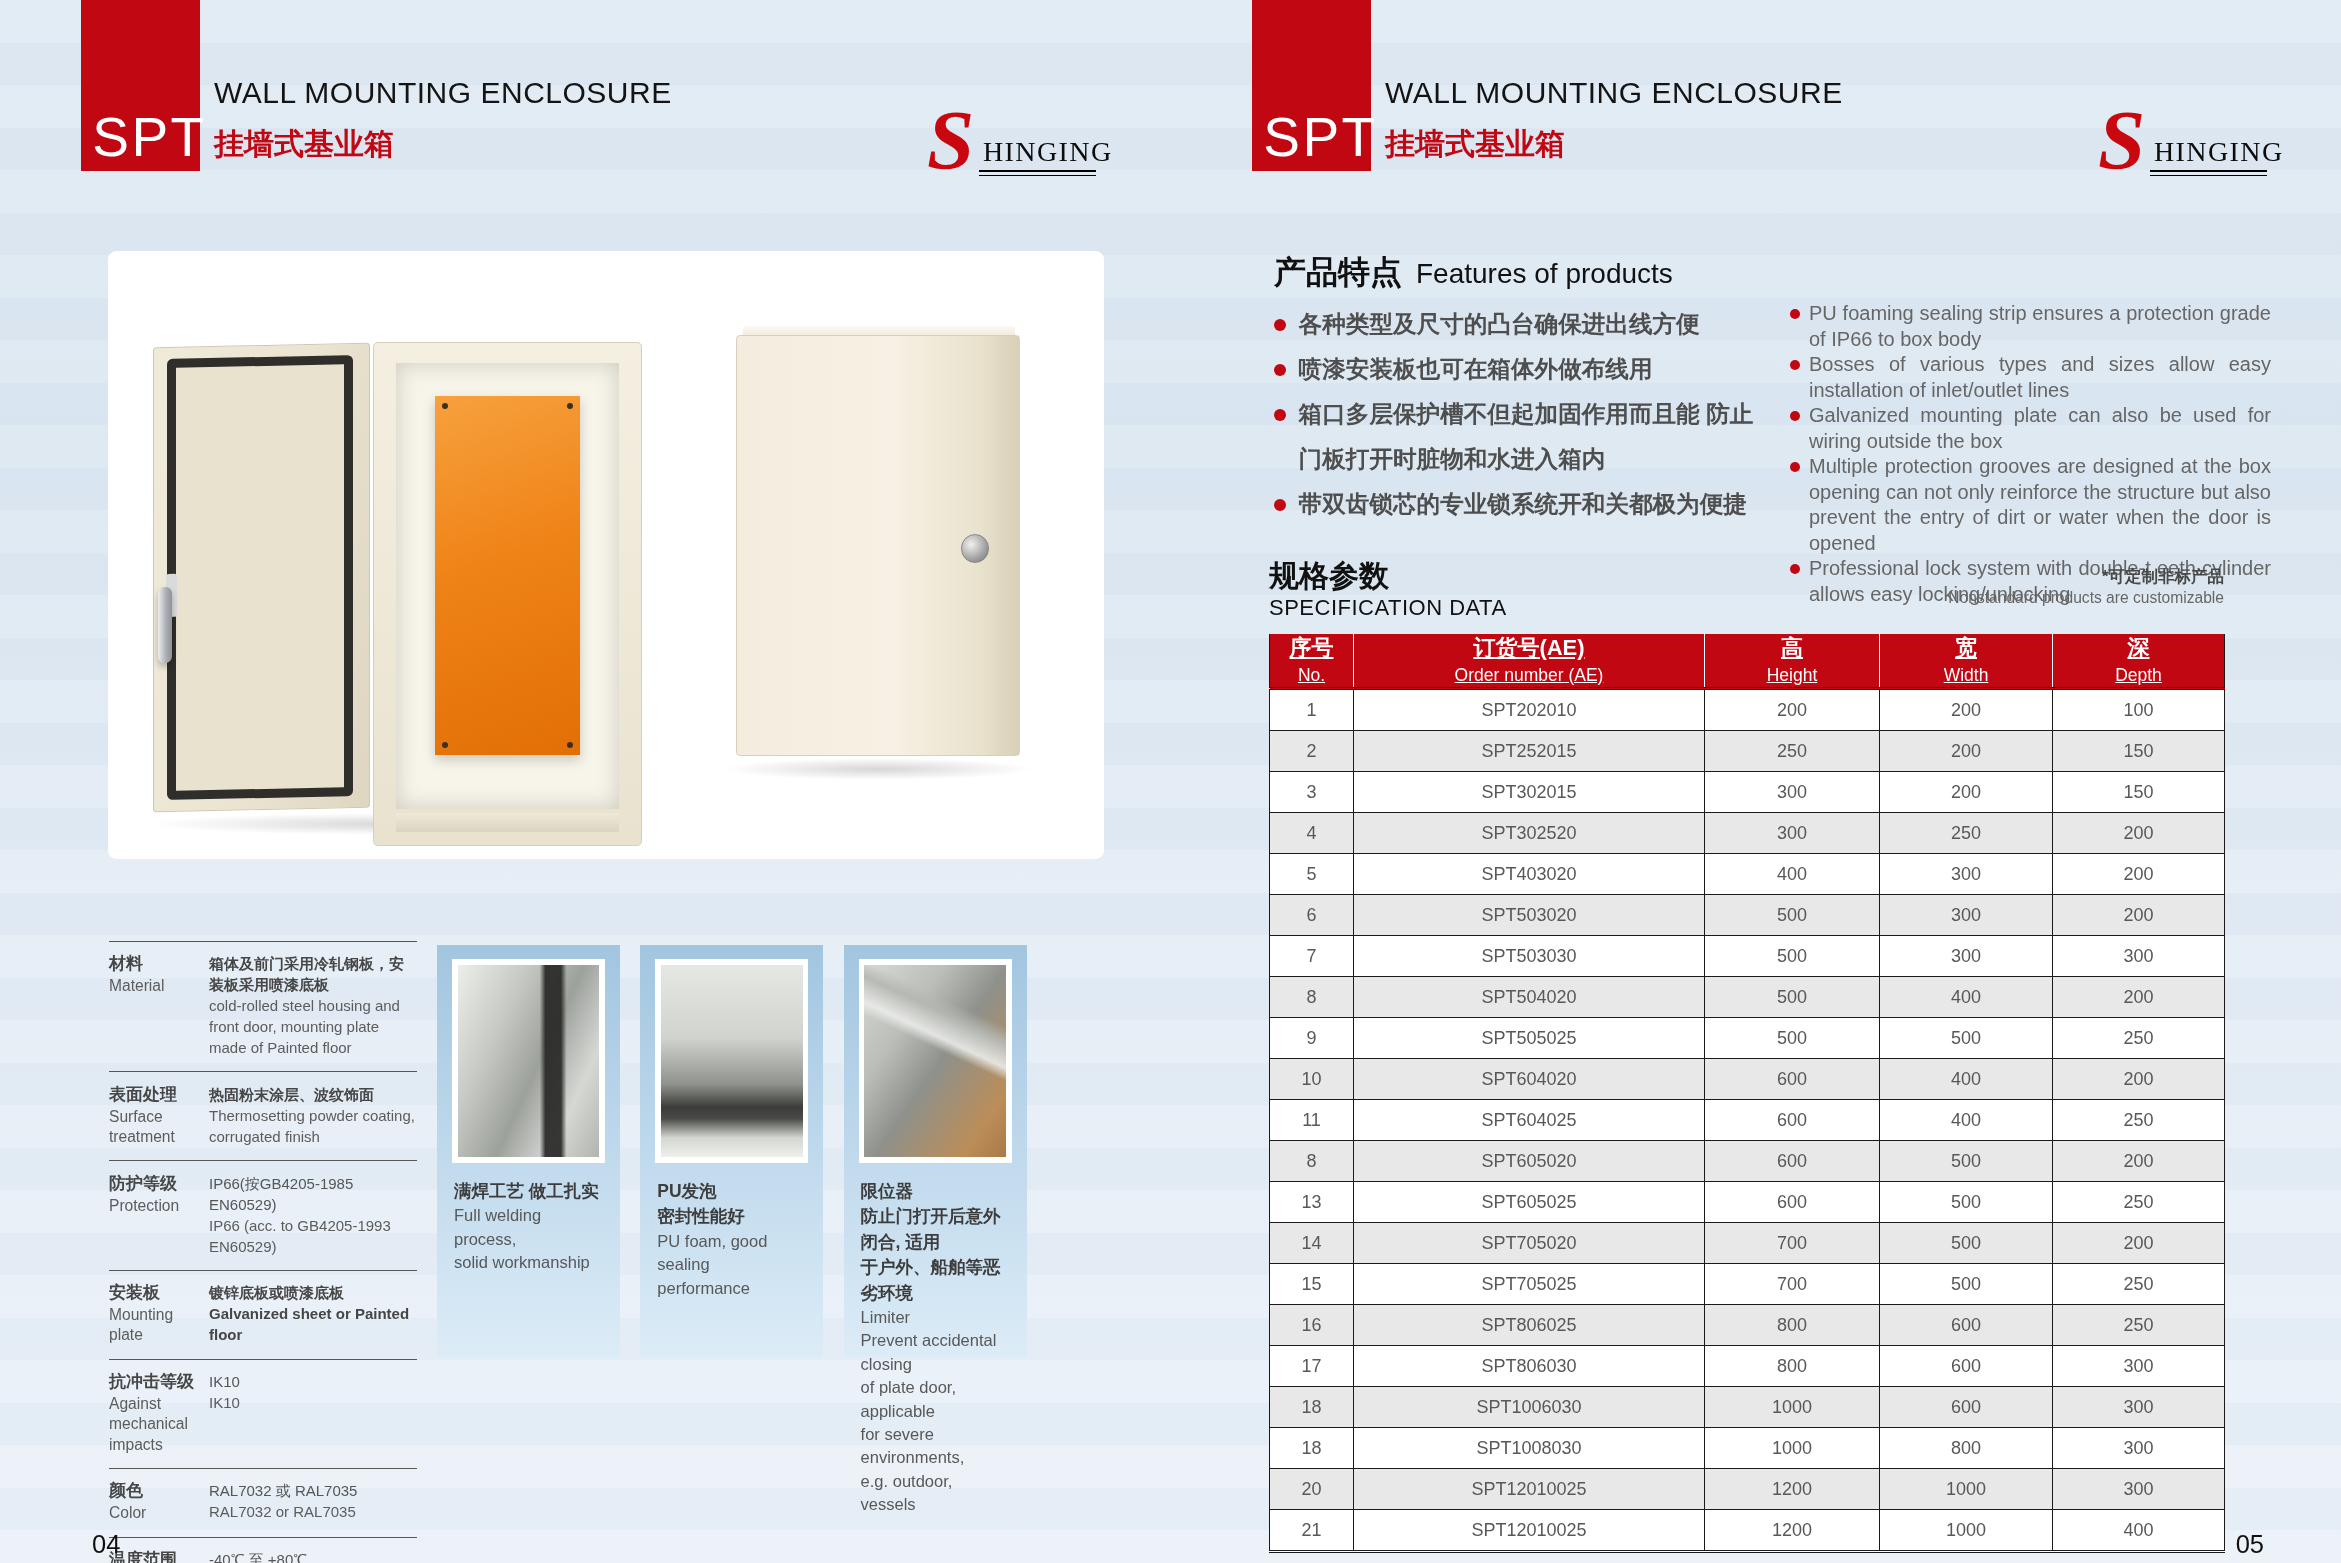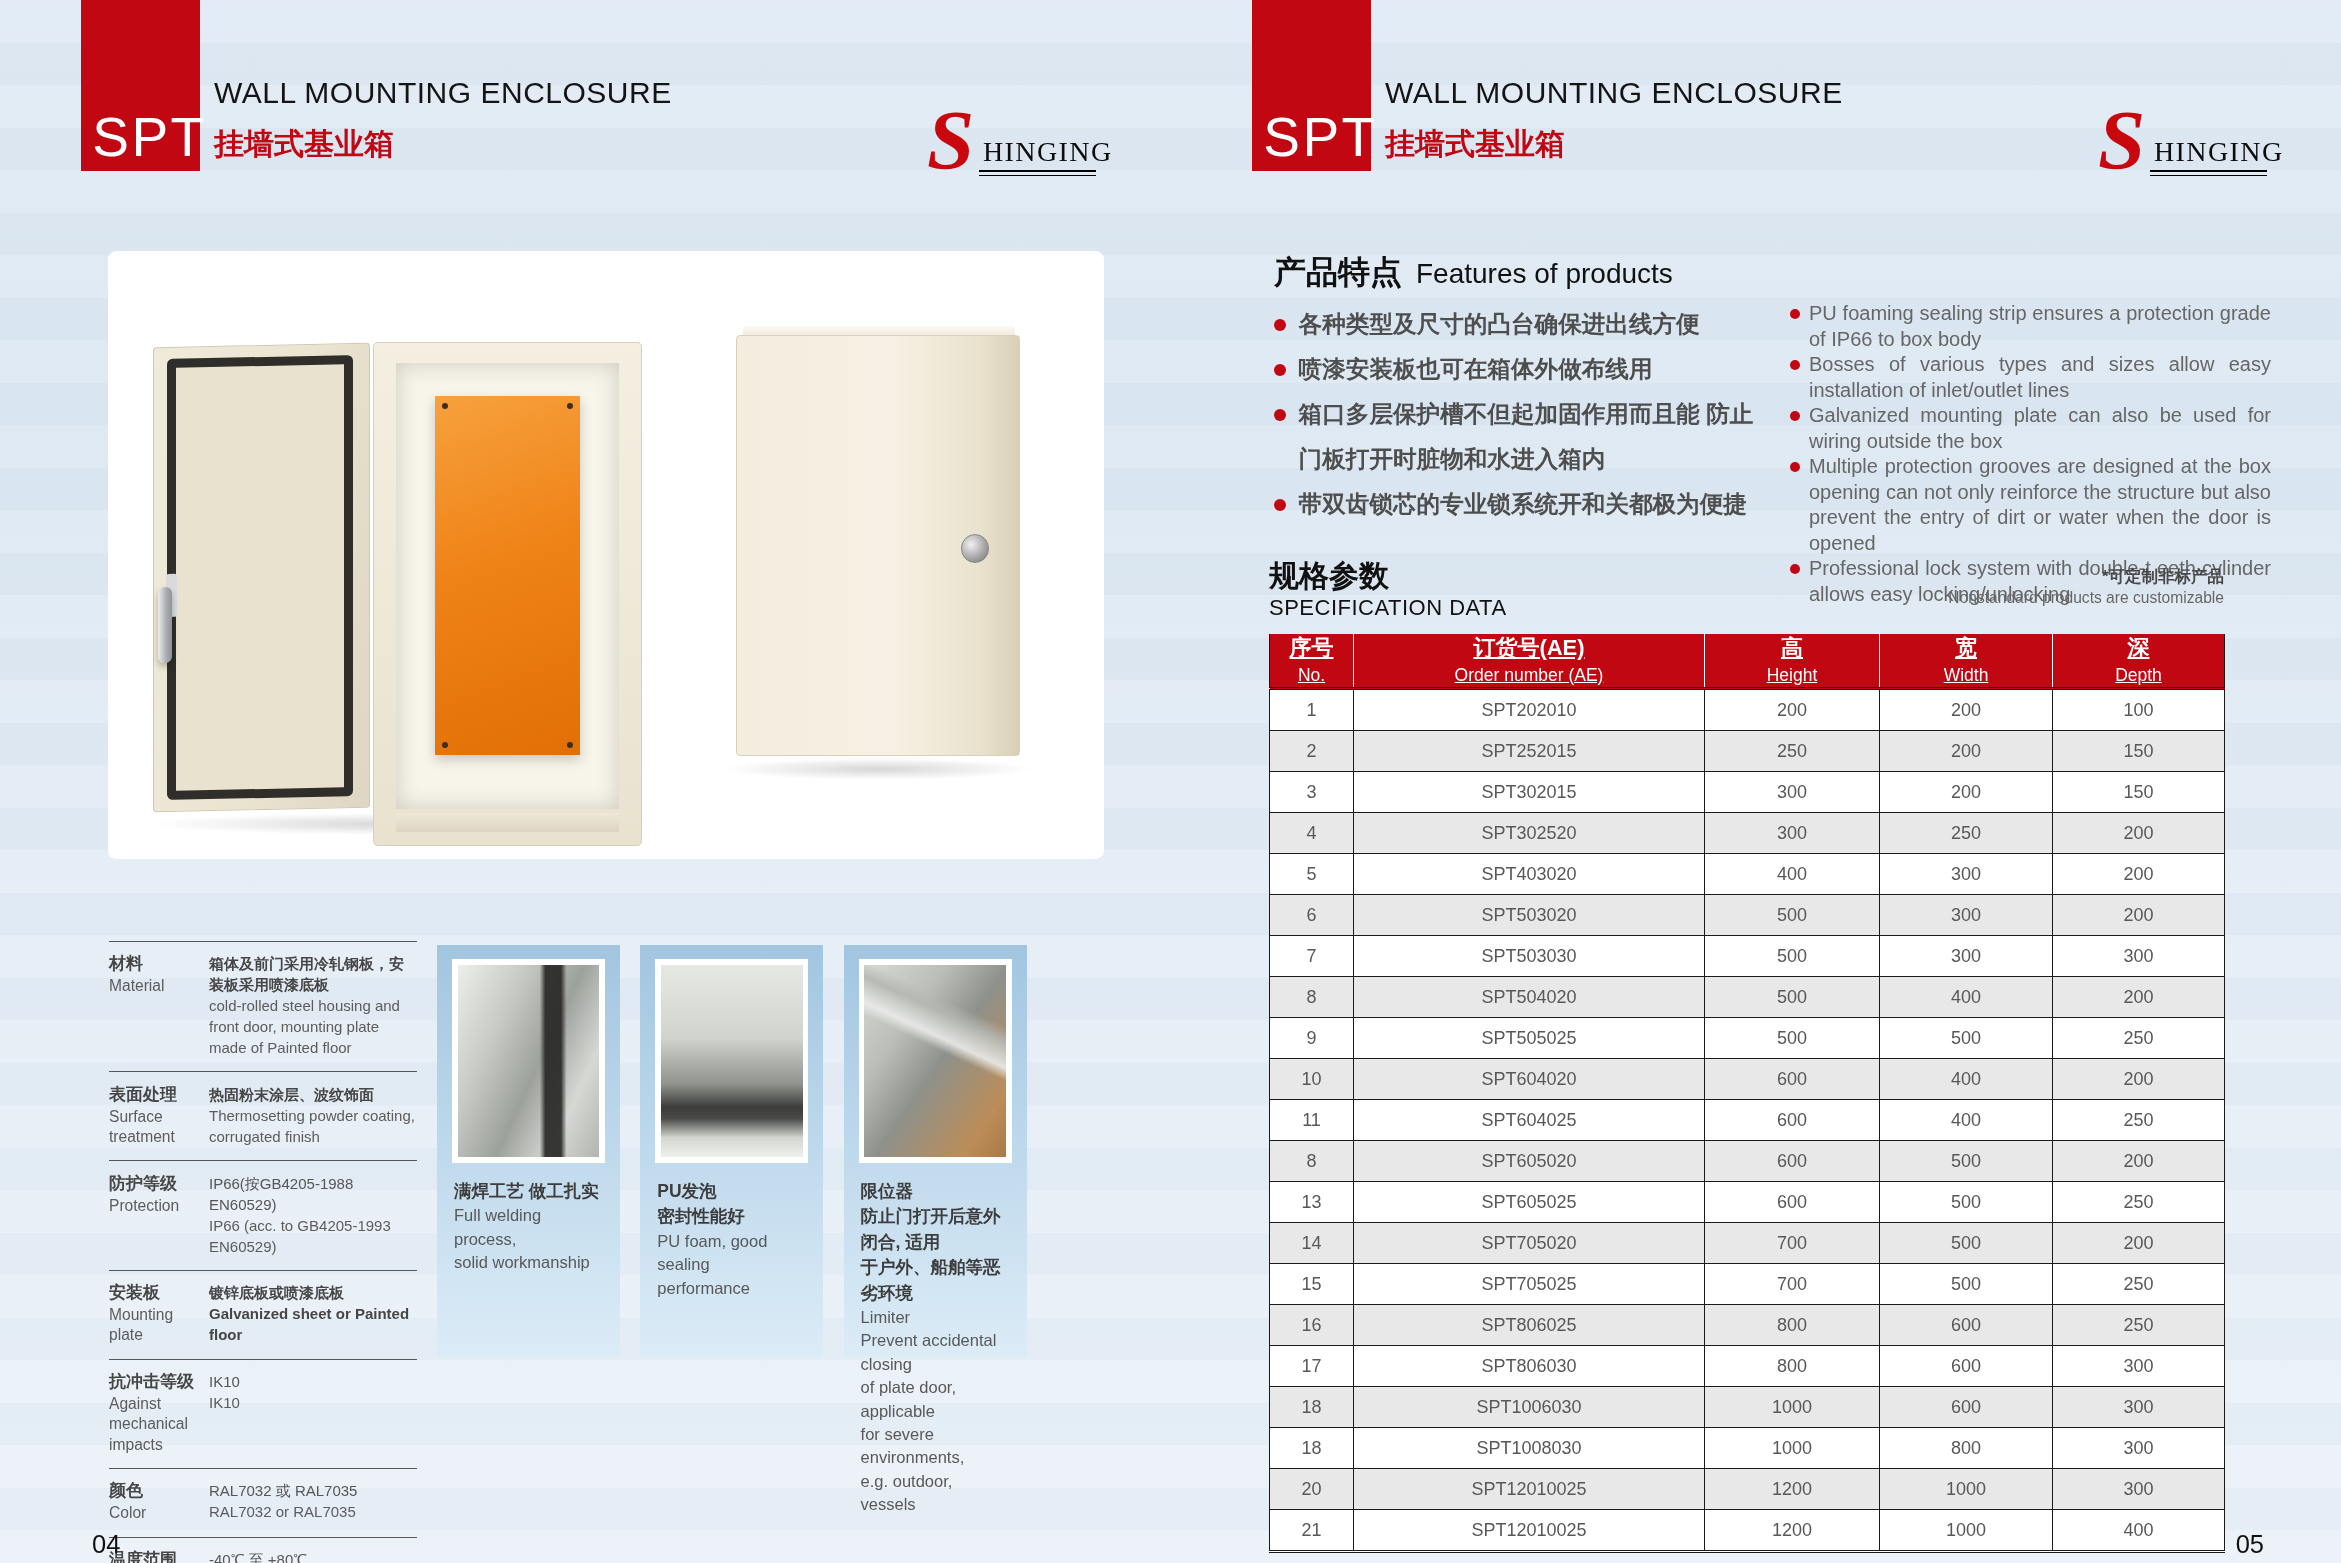--- a/index.html
+++ b/index.html
@@ -173,21 +173,21 @@
             <div class="m-vcn bold">热固粉末涂层、波纹饰面</div>
             <div class="m-ven">Thermosetting powder coating, corrugated finish</div>
           </div>
         </div>
         <div class="m-row">
           <div class="m-label">
             <div class="m-lcn">防护等级</div>
             <div class="m-len">Protection</div>
           </div>
           <div class="m-value">
-            <div class="m-vcn">IP66(按GB4205-1988 EN60529)</div>
+            <div class="m-vcn">IP66(按GB4205-1985 EN60529)</div>
             <div class="m-ven">IP66 (acc. to GB4205-1993 EN60529)</div>
           </div>
         </div>
         <div class="m-row">
           <div class="m-label">
             <div class="m-lcn">安装板</div>
             <div class="m-len">Mounting plate</div>
           </div>
           <div class="m-value">
             <div class="m-vcn bold">镀锌底板或喷漆底板</div>

